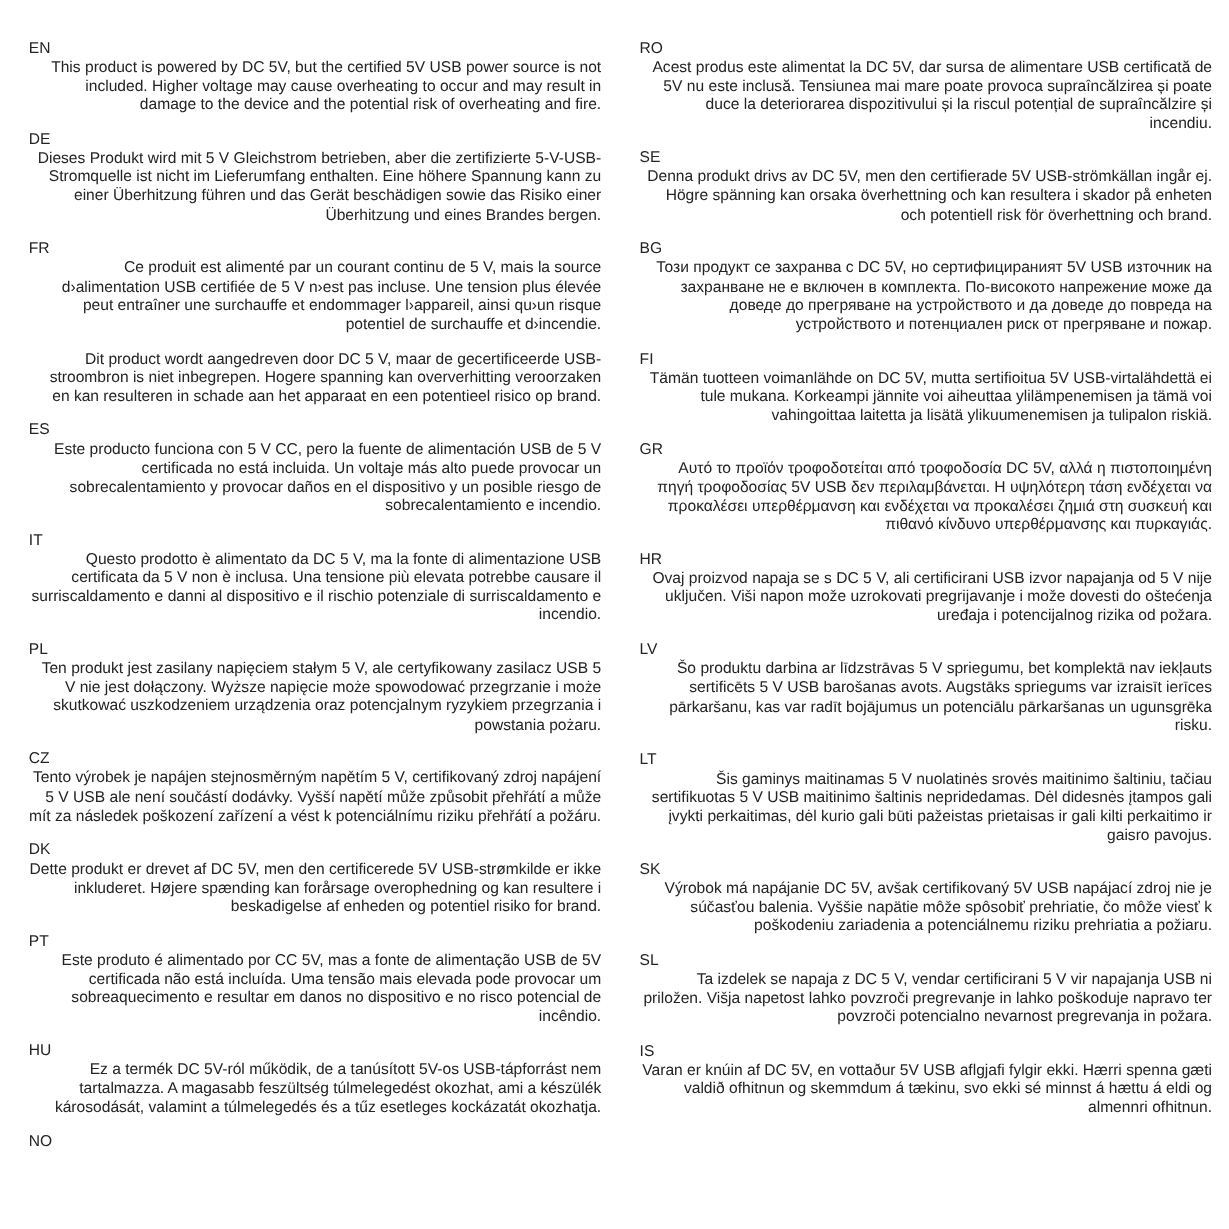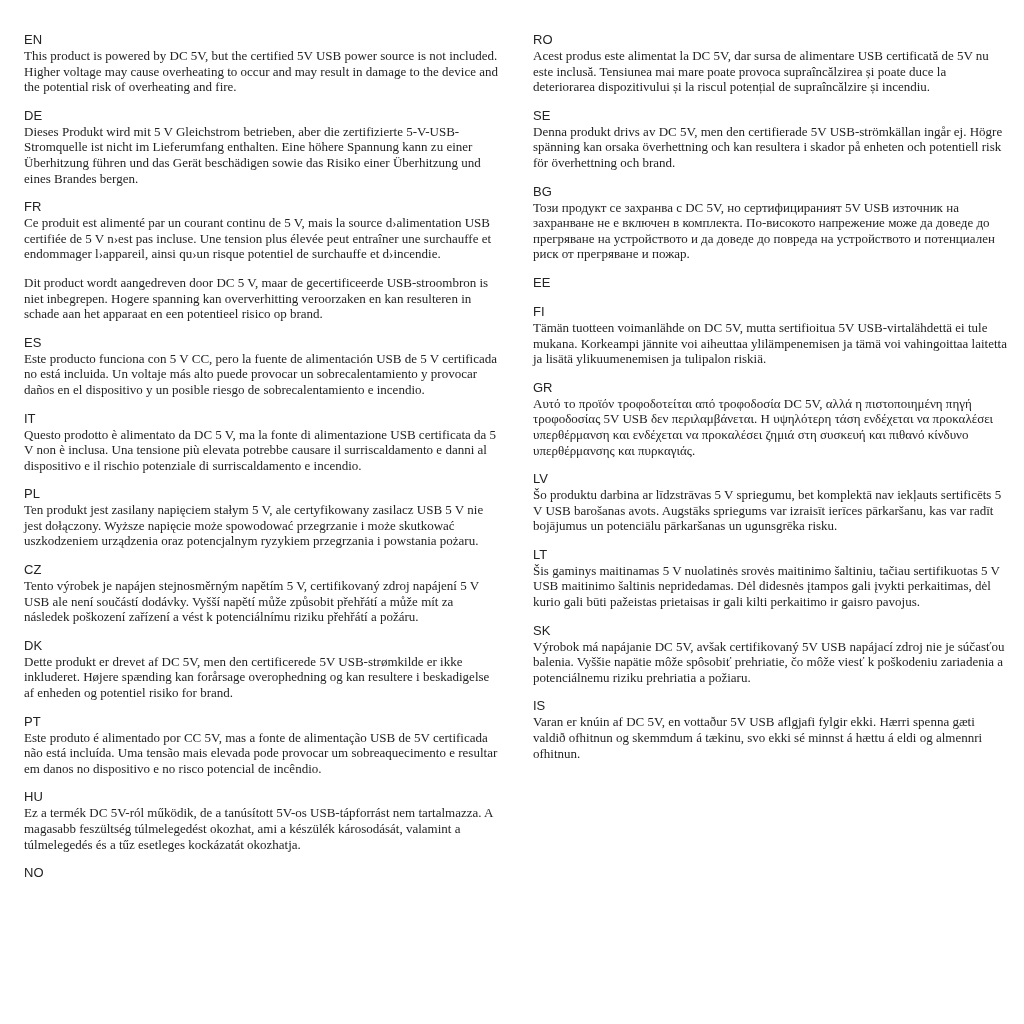--- a/index.html
+++ b/index.html
@@ -36,22 +36,21 @@
     font-weight: 400;
     line-height: 16px;
     margin: 0;
     padding: 0;
   }
   .lang-text {
     font-size: 13px;
     line-height: 15.6px;
     margin: 0;
     padding: 0;
-    text-align: left;
-    font-family: Liberation Serif, serif;
+    text-align: right;
   }
 </style>
 </head>
 <body>
 
 <div class="page">
 
   <div class="col">
 
     <section class="lang-section">
@@ -125,49 +124,56 @@
       <h2 class="lang-code">SE</h2>
       <p class="lang-text">Denna produkt drivs av DC 5V, men den certifierade 5V USB-strömkällan ingår ej. Högre spänning kan orsaka överhettning och kan resultera i skador på enheten och potentiell risk för överhettning och brand.</p>
     </section>
 
     <section class="lang-section">
       <h2 class="lang-code">BG</h2>
       <p class="lang-text">Този продукт се захранва с DC 5V, но сертифицираният 5V USB източник на захранване не е включен в комплекта. По-високото напрежение може да доведе до прегряване на устройството и да доведе до повреда на устройството и потенциален риск от прегряване и пожар.</p>
     </section>
 
     <section class="lang-section">
-      <h2 class="lang-code">EE</h2>
     </section>
 
     <section class="lang-section">
       <h2 class="lang-code">FI</h2>
       <p class="lang-text">Tämän tuotteen voimanlähde on DC 5V, mutta sertifioitua 5V USB-virtalähdettä ei tule mukana. Korkeampi jännite voi aiheuttaa ylilämpenemisen ja tämä voi vahingoittaa laitetta ja lisätä ylikuumenemisen ja tulipalon riskiä.</p>
     </section>
 
     <section class="lang-section">
       <h2 class="lang-code">GR</h2>
       <p class="lang-text">Αυτό το προϊόν τροφοδοτείται από τροφοδοσία DC 5V, αλλά η πιστοποιημένη πηγή τροφοδοσίας 5V USB δεν περιλαμβάνεται. Η υψηλότερη τάση ενδέχεται να προκαλέσει υπερθέρμανση και ενδέχεται να προκαλέσει ζημιά στη συσκευή και πιθανό κίνδυνο υπερθέρμανσης και πυρκαγιάς.</p>
     </section>
 
+    <section class="lang-section">
+      <h2 class="lang-code">HR</h2>
+      <p class="lang-text">Ovaj proizvod napaja se s DC 5 V, ali certificirani USB izvor napajanja od 5 V nije uključen. Viši napon može uzrokovati pregrijavanje i može dovesti do oštećenja uređaja i potencijalnog rizika od požara.</p>
+    </section>
 
     <section class="lang-section">
       <h2 class="lang-code">LV</h2>
       <p class="lang-text">Šo produktu darbina ar līdzstrāvas 5 V spriegumu, bet komplektā nav iekļauts sertificēts 5 V USB barošanas avots. Augstāks spriegums var izraisīt ierīces pārkaršanu, kas var radīt bojājumus un potenciālu pārkaršanas un ugunsgrēka risku.</p>
     </section>
 
     <section class="lang-section">
       <h2 class="lang-code">LT</h2>
       <p class="lang-text">Šis gaminys maitinamas 5 V nuolatinės srovės maitinimo šaltiniu, tačiau sertifikuotas 5 V USB maitinimo šaltinis nepridedamas. Dėl didesnės įtampos gali įvykti perkaitimas, dėl kurio gali būti pažeistas prietaisas ir gali kilti perkaitimo ir gaisro pavojus.</p>
     </section>
 
     <section class="lang-section">
       <h2 class="lang-code">SK</h2>
       <p class="lang-text">Výrobok má napájanie DC 5V, avšak certifikovaný 5V USB napájací zdroj nie je súčasťou balenia. Vyššie napätie môže spôsobiť prehriatie, čo môže viesť k poškodeniu zariadenia a potenciálnemu riziku prehriatia a požiaru.</p>
     </section>
 
+    <section class="lang-section">
+      <h2 class="lang-code">SL</h2>
+      <p class="lang-text">Ta izdelek se napaja z DC 5 V, vendar certificirani 5 V vir napajanja USB ni priložen. Višja napetost lahko povzroči pregrevanje in lahko poškoduje napravo ter povzroči potencialno nevarnost pregrevanja in požara.</p>
+    </section>
 
     <section class="lang-section">
       <h2 class="lang-code">IS</h2>
       <p class="lang-text">Varan er knúin af DC 5V, en vottaður 5V USB aflgjafi fylgir ekki. Hærri spenna gæti valdið ofhitnun og skemmdum á tækinu, svo ekki sé minnst á hættu á eldi og almennri ofhitnun.</p>
     </section>
 
   </div>
 
 </div>
 

